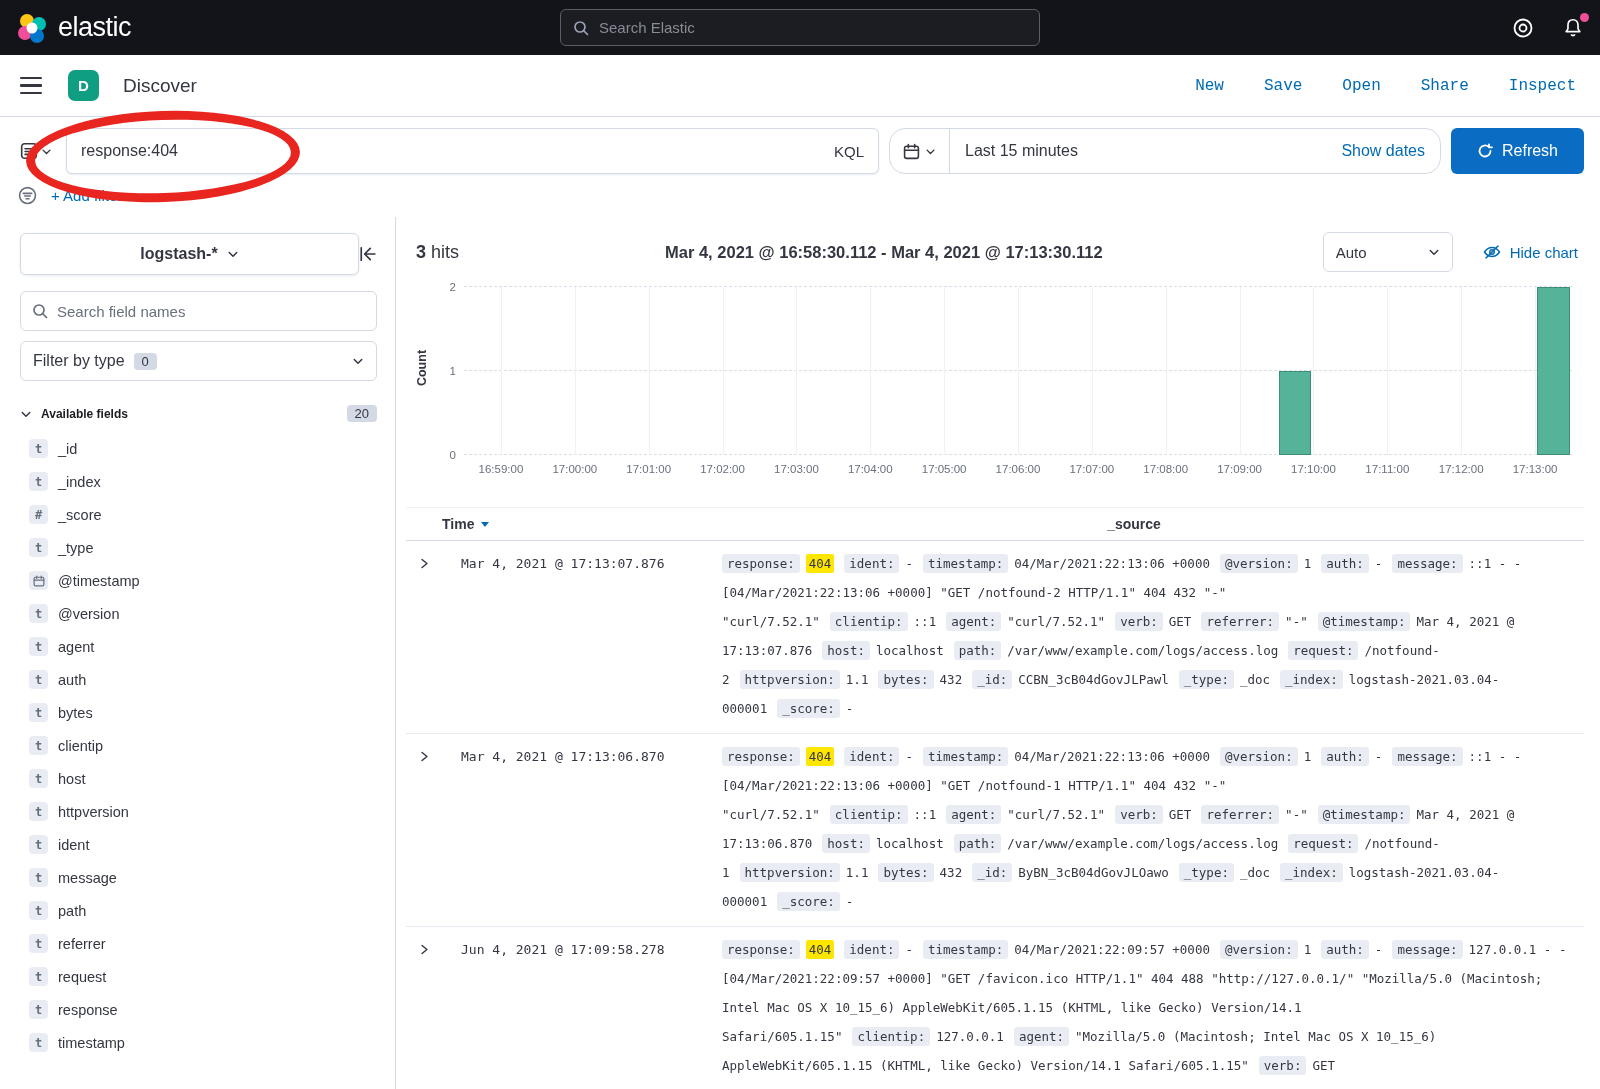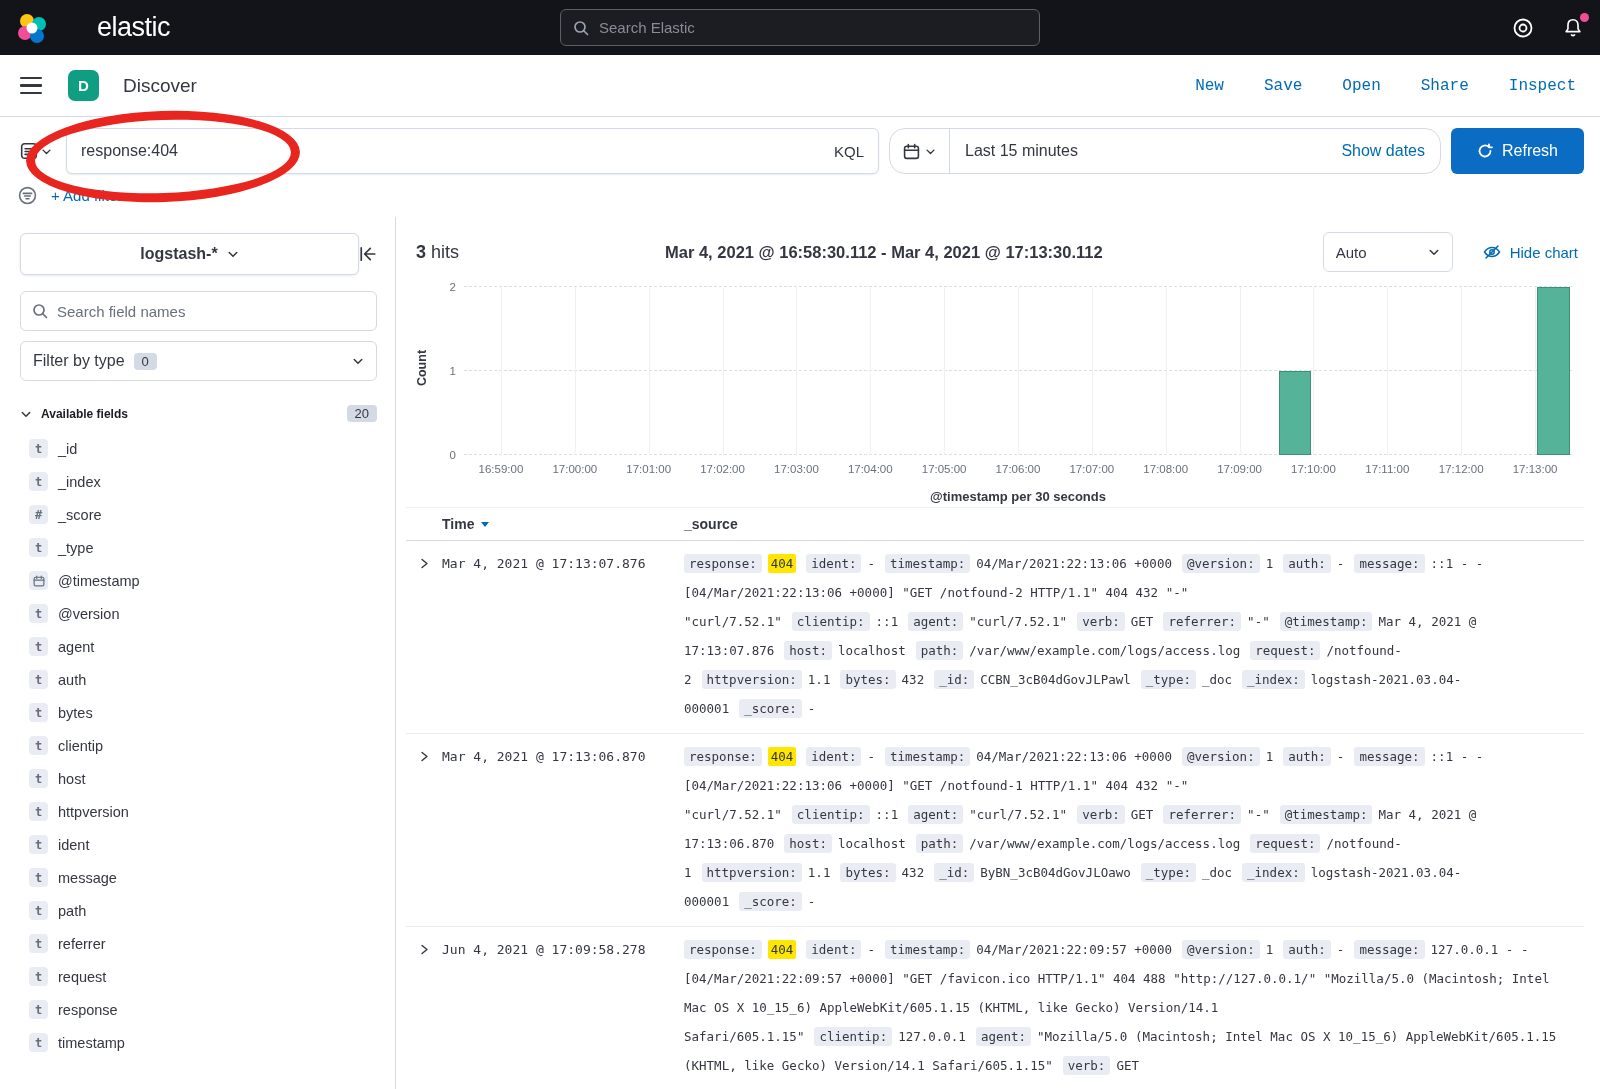--- a/index.html
+++ b/index.html
@@ -6,21 +6,21 @@
   html,body { width:1600px; height:1089px; overflow:hidden; }
   body {
     font-family:"Liberation Sans", sans-serif;
     color:#343741; background:#fff; position:relative; font-size:15px;
   }
   [data-interactable="true"] { cursor:pointer; }
 
   
   .top-header { height:55px; background:#131419; display:flex; align-items:center; padding:0 16px; position:relative; }
   .brand { display:flex; align-items:center; gap:10px; }
-  .brand-text { color:#fff; font-size:27px; letter-spacing:-0.5px;margin-left:39px; }
+  .brand-text { color:#fff; font-size:27px; letter-spacing:-0.5px; }
   .header-search { position:absolute; left:50%; transform:translateX(-50%); width:480px; height:37px;
     border:1px solid #5a5e66; border-radius:6px; background:rgba(255,255,255,0.04);
     display:flex; align-items:center; gap:10px; padding:0 12px; }
   .header-search input { flex:1; background:transparent; border:none; outline:none; color:#e6e9ee; font-size:15px; font-family:inherit; }
   .header-search input::placeholder { color:#878c96; }
   .header-icons { margin-left:auto; display:flex; gap:28px; align-items:center; }
   .hdr-icon { position:relative; display:flex; }
   .notif-dot { position:absolute; top:-4px; right:-5px; width:9px; height:9px; border-radius:50%; background:#f04e98; }
 
   
@@ -98,24 +98,24 @@
   .ylab { position:absolute; left:-32px; width:24px; text-align:right; font-size:11.5px; color:#69707d; transform:translateY(-50%); }
   .xgrid { position:absolute; top:0; bottom:0; border-left:1px solid #eef1f6; width:0; }
   .bar { position:absolute; bottom:0; background:#54b399; border:1px solid #3f8e77; }
   .xlabels { position:absolute; left:58px; right:12px; top:182px; height:15px; }
   .xlab { position:absolute; transform:translateX(-50%); font-size:11.5px; color:#69707d; white-space:nowrap; }
   .axis-title { position:absolute; left:58px; right:12px; top:208px; text-align:center; font-size:13px; font-weight:700; color:#343741; }
 
   
   .doc-table { margin-top:2px; }
   .table-header { display:grid; grid-template-columns:36px 242px 1fr; align-items:center; height:34px;
-    border-top:1px solid #eef1f6; border-bottom:1px solid #d3dae6; }
+    border-top:1px solid #eef1f6; border-bottom:1px solid #d3dae6;text-align:center; }
   .th-time { grid-column:2; font-weight:700; font-size:14px; display:flex; align-items:center; gap:6px; }
   .th-source { font-weight:700; font-size:14px; }
-  .doc-row { display:grid; grid-template-columns:36px 242px 1fr; border-bottom:1px solid #e6ebf2; padding:8px 0 10px; }
+  .doc-row { display:grid; grid-template-columns:36px 242px 1fr; border-bottom:1px solid #e6ebf2; padding:8px 0 10px;gap:19px; }
   .expand-cell { display:flex; justify-content:center; padding-top:8px; }
   .time-cell { font-family:"DejaVu Sans Mono", monospace; font-size:13px; color:#343741; padding-top:7px; white-space:nowrap; }
   .source-cell { font-family:"DejaVu Sans Mono", monospace; font-size:12.5px; line-height:29px; color:#343741;
     word-break:break-word; padding-right:6px; }
   .chip { background:#e9edf3; border-radius:3px; padding:2px 5px; white-space:nowrap; margin-right:6px; }
   .val { margin-right:10px; }
   .hl { background:#ffe600; padding:2px 3px; border-radius:2px; }
 
   
   .annotation { position:absolute; left:26px; top:111px; width:274px; height:91px; border:9px solid #e8251f;
@@ -439,21 +439,20 @@
           <span class="xlab" data-interactable="false" style="left: 43.3333%;">17:05:00</span>
           <span class="xlab" data-interactable="false" style="left: 50%;">17:06:00</span>
           <span class="xlab" data-interactable="false" style="left: 56.6667%;">17:07:00</span>
           <span class="xlab" data-interactable="false" style="left: 63.3333%;">17:08:00</span>
           <span class="xlab" data-interactable="false" style="left: 70%;">17:09:00</span>
           <span class="xlab" data-interactable="false" style="left: 76.6667%;">17:10:00</span>
           <span class="xlab" data-interactable="false" style="left: 83.3333%;">17:11:00</span>
           <span class="xlab" data-interactable="false" style="left: 90%;">17:12:00</span>
           <span class="xlab" data-interactable="false" style="left: 96.6667%;">17:13:00</span>
         </div>
-      <div class="axis-title" data-interactable="false">@timestamp per 30 seconds</div>
     </div>
 
     <div class="doc-table" data-interactable="false">
       <div class="table-header" data-interactable="false">
         <span class="th-time" data-interactable="true">
           <span data-interactable="false">Time</span>
           <span data-interactable="false" style="display:flex;">
             <svg width="10" height="10" viewBox="0 0 10 10">
                 <path d="M1 3h8L5 8z" fill="#006bb4"></path>
               </svg>

